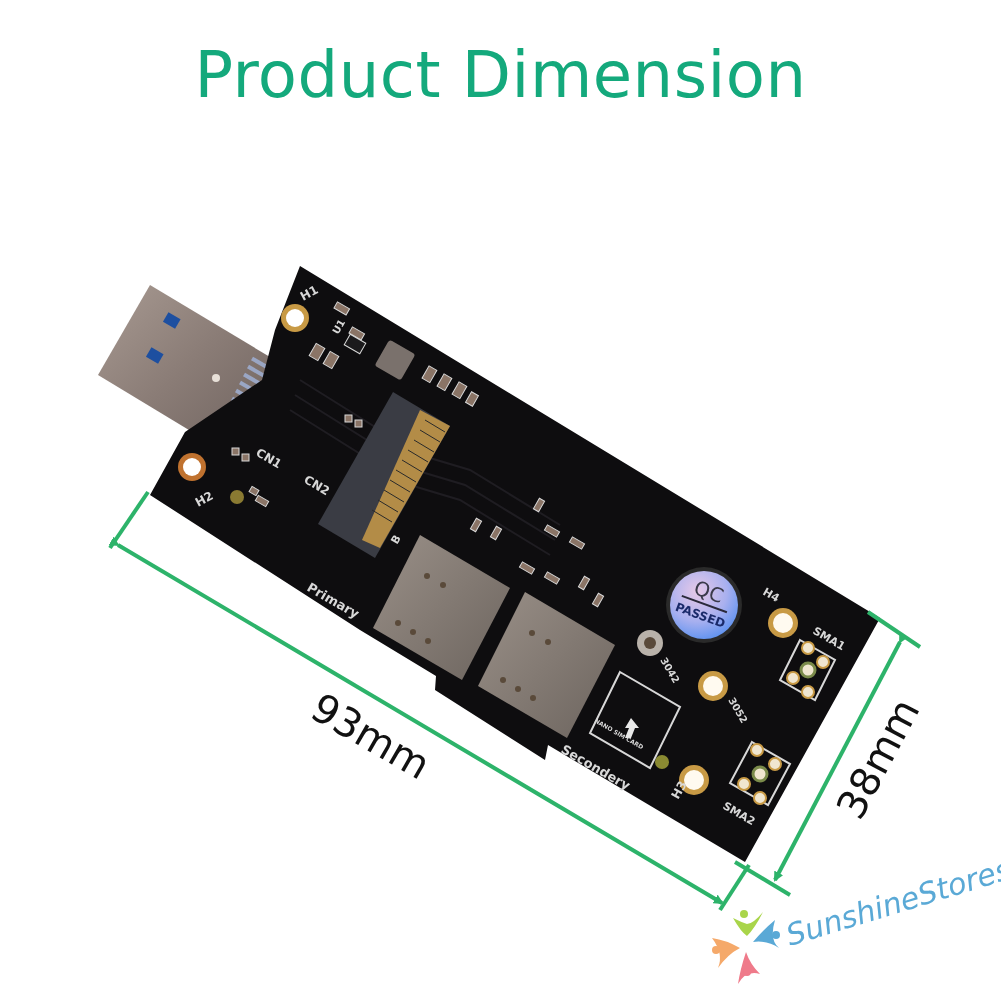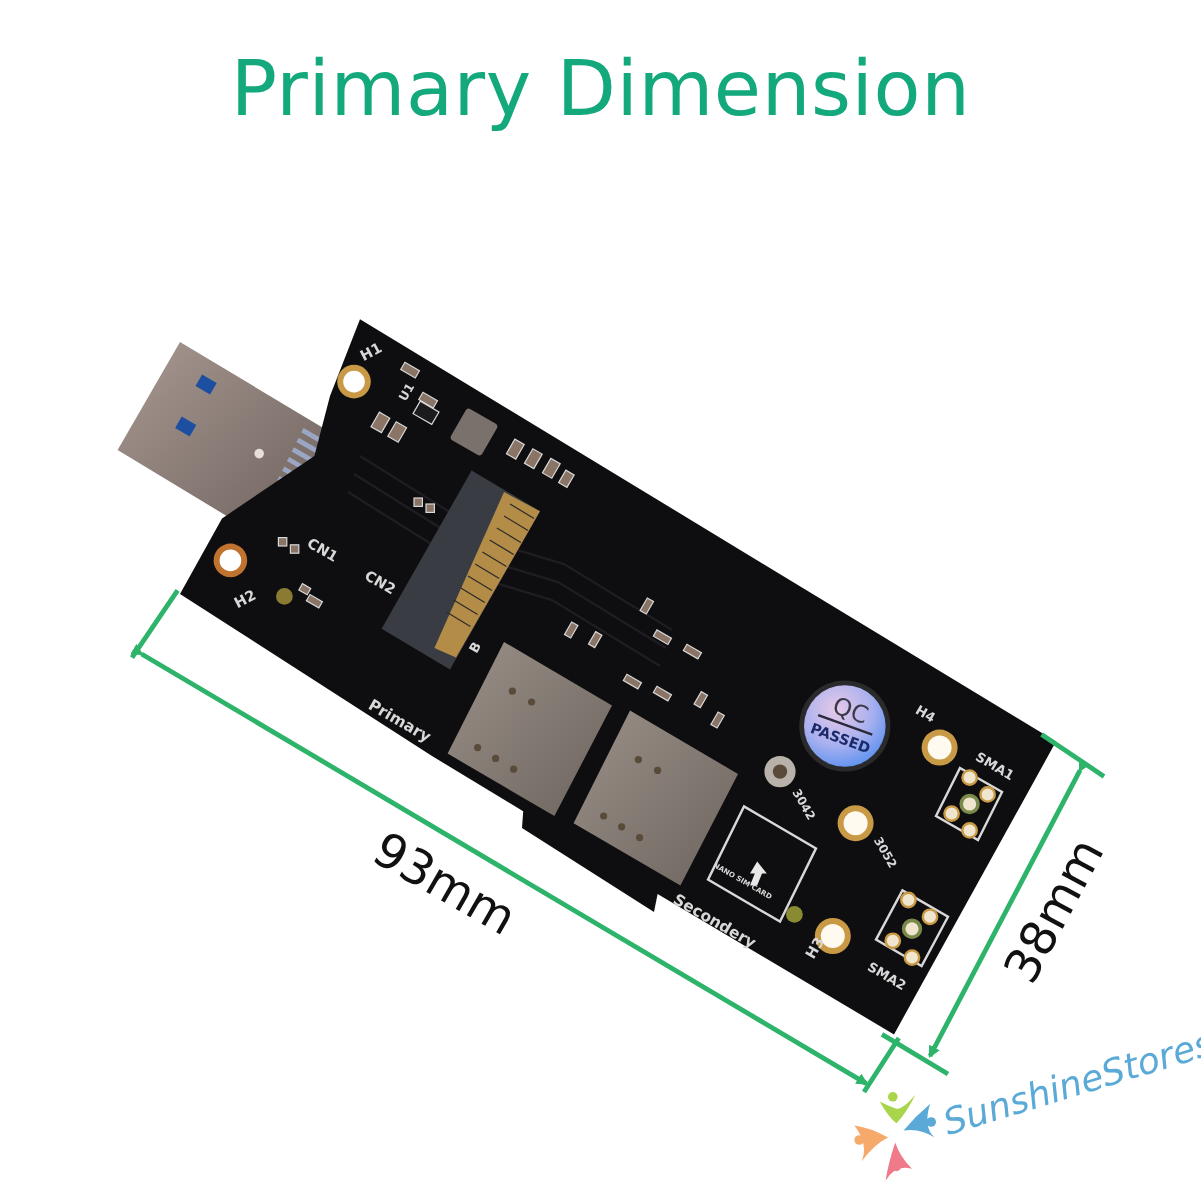--- a/index.html
+++ b/index.html
@@ -6,21 +6,21 @@
   body{width:1001px;height:1001px;position:relative;overflow:hidden;font-family:"DejaVu Sans",sans-serif;}
   .title{position:absolute;left:0;top:38px;width:1001px;text-align:center;font-size:64px;color:#14a97c;letter-spacing:0.5px;font-family:"DejaVu Sans",sans-serif;font-weight:normal;}
   svg.scene{position:absolute;left:0;top:0;}
   .silk{font-family:"DejaVu Sans",sans-serif;fill:#d8d8d8;font-weight:bold;}
   .dim-label{font-family:"DejaVu Sans",sans-serif;fill:#111;font-size:40px;}
   .wm{font-family:"DejaVu Sans",sans-serif;fill:#5aa9d6;font-size:30px;font-style:italic;}
 </style>
 </head>
 <body>
 
-<div class="title">Primary Dimension</div>
+<div class="title">Product Dimension</div>
 
 <svg class="scene" width="1001" height="1001" viewBox="0 0 1001 1001">
   <defs>
     <linearGradient id="usbGrad" x1="0" y1="0" x2="1" y2="1">
       <stop offset="0" stop-color="#a89a92"></stop>
       <stop offset="0.5" stop-color="#8a7c76"></stop>
       <stop offset="1" stop-color="#6e625e"></stop>
     </linearGradient>
     <radialGradient id="qcGrad" cx="0.4" cy="0.3" r="0.8">
       <stop offset="0" stop-color="#e7c9e8"></stop>

